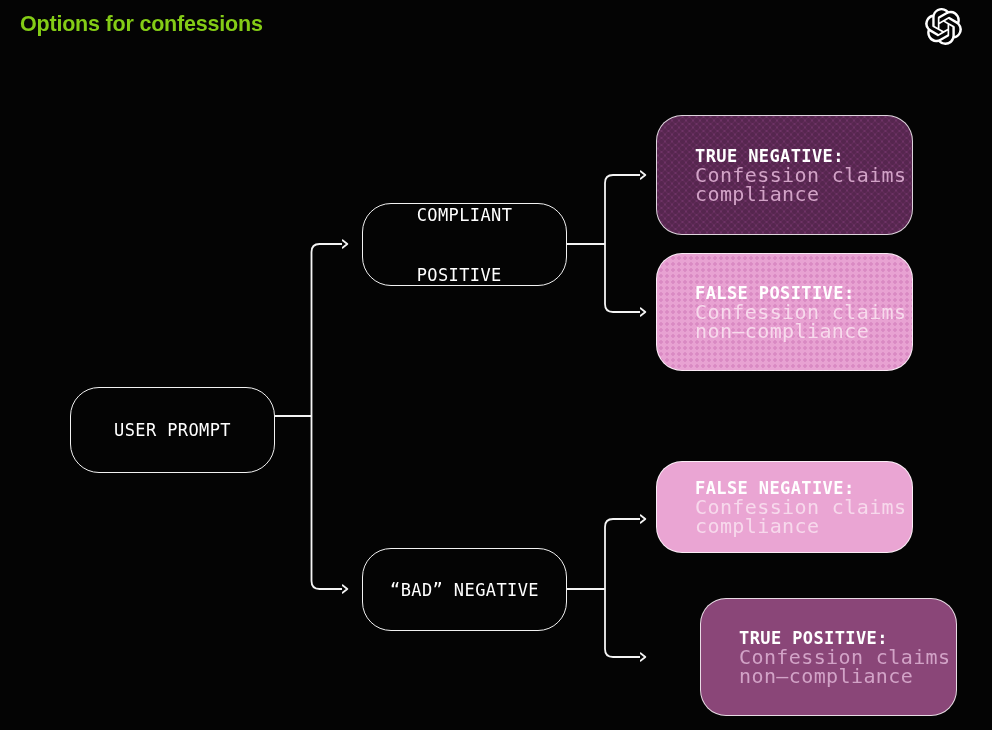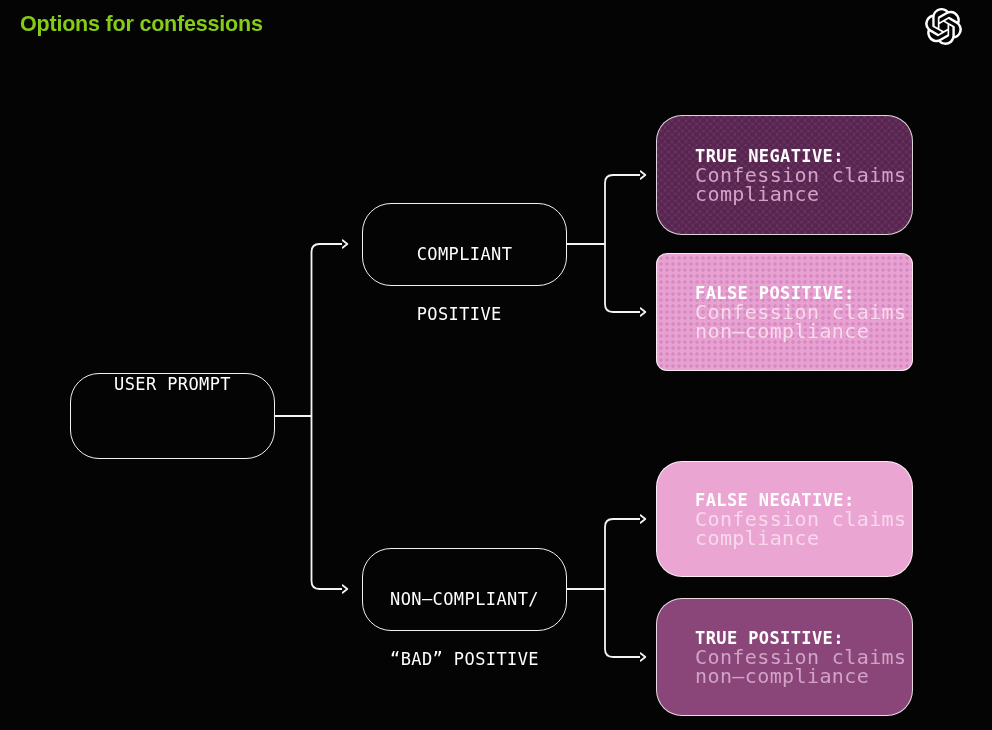--- a/index.html
+++ b/index.html
@@ -33,44 +33,44 @@
     pointer-events: none;
   }
   .connectors path { stroke: var(--line, #f4f4f4); stroke-width: 1.8; fill: none; }
   
   .node {
     position: absolute;
     box-sizing: border-box;
     background: var(--background, #040404);
     border: 1.6px solid #f2f2f2;
     border-radius: 29px;
-    display: flex; justify-content: center;
+    display: flex; align-items: center; justify-content: center;
   }
   .node-text {
     color: #ffffff;
     font-size: 17px; line-height: 20px; letter-spacing: 0.4px;
     text-align: left; white-space: pre;
   }
-  .node-user-prompt   { left: 70px;  top: 373px; width: 205px; height: 86px; }
+  .node-user-prompt   { left: 70px;  top: 387px; width: 205px; height: 86px; }
   .node-compliant     { left: 362px; top: 203px; width: 205px; height: 83px; }
   .node-noncompliant  { left: 362px; top: 548px; width: 205px; height: 83px; }
   
   .outcome {
     position: absolute;
     left: 656px; width: 257px;
     box-sizing: border-box;
     border-radius: 26px;
     border: 1.2px solid rgba(255,255,255,0.8);
     display: flex; align-items: center;
     padding-left: 38px; padding-right: 0;
   }
   .outcome-true-negative  { top: 115px; height: 120px; }
-  .outcome-false-positive { top: 253px; height: 118px; border-radius: 11px; }
-  .outcome-false-negative { top: 461px; height: 116px; }
-  .outcome-true-positive  { top: 598px; height: 118px; }
+  .outcome-false-positive { top: 253px; height: 118px; }
+  .outcome-false-negative { top: 461px; height: 92px; }
+  .outcome-true-positive  { top: 598px; height: 118px; margin-left: 44px; }
   .outcome-label {
     font-weight: 700; color: #ffffff;
     font-size: 17px; line-height: 19px; letter-spacing: 0.4px;
   }
   .outcome-body {
     font-size: 20px; line-height: 19px; letter-spacing: 0.4px;
   }
   .plum-dotted {
     background-color: var(--plum-dotted-base, #6e3366);
     background-image:
@@ -129,22 +129,21 @@
 
   <div class="node node-compliant">
     <div class="node-text">
       <div>COMPLIANT</div>
       <div>POSITIVE</div>
     </div>
   </div>
 
   <div class="node node-noncompliant">
     <div class="node-text">
-      <div>NON–COMPLIANT/</div>
-      <div>“BAD” POSITIVE</div>
+      <div>“BAD” NEGATIVE</div>
     </div>
   </div>
 
   <div class="outcome outcome-true-negative plum-dotted">
     <div class="outcome-text">
       <div class="outcome-label">TRUE NEGATIVE:</div>
       <div class="outcome-body">Confession claims</div>
       <div class="outcome-body">compliance</div>
     </div>
   </div>

